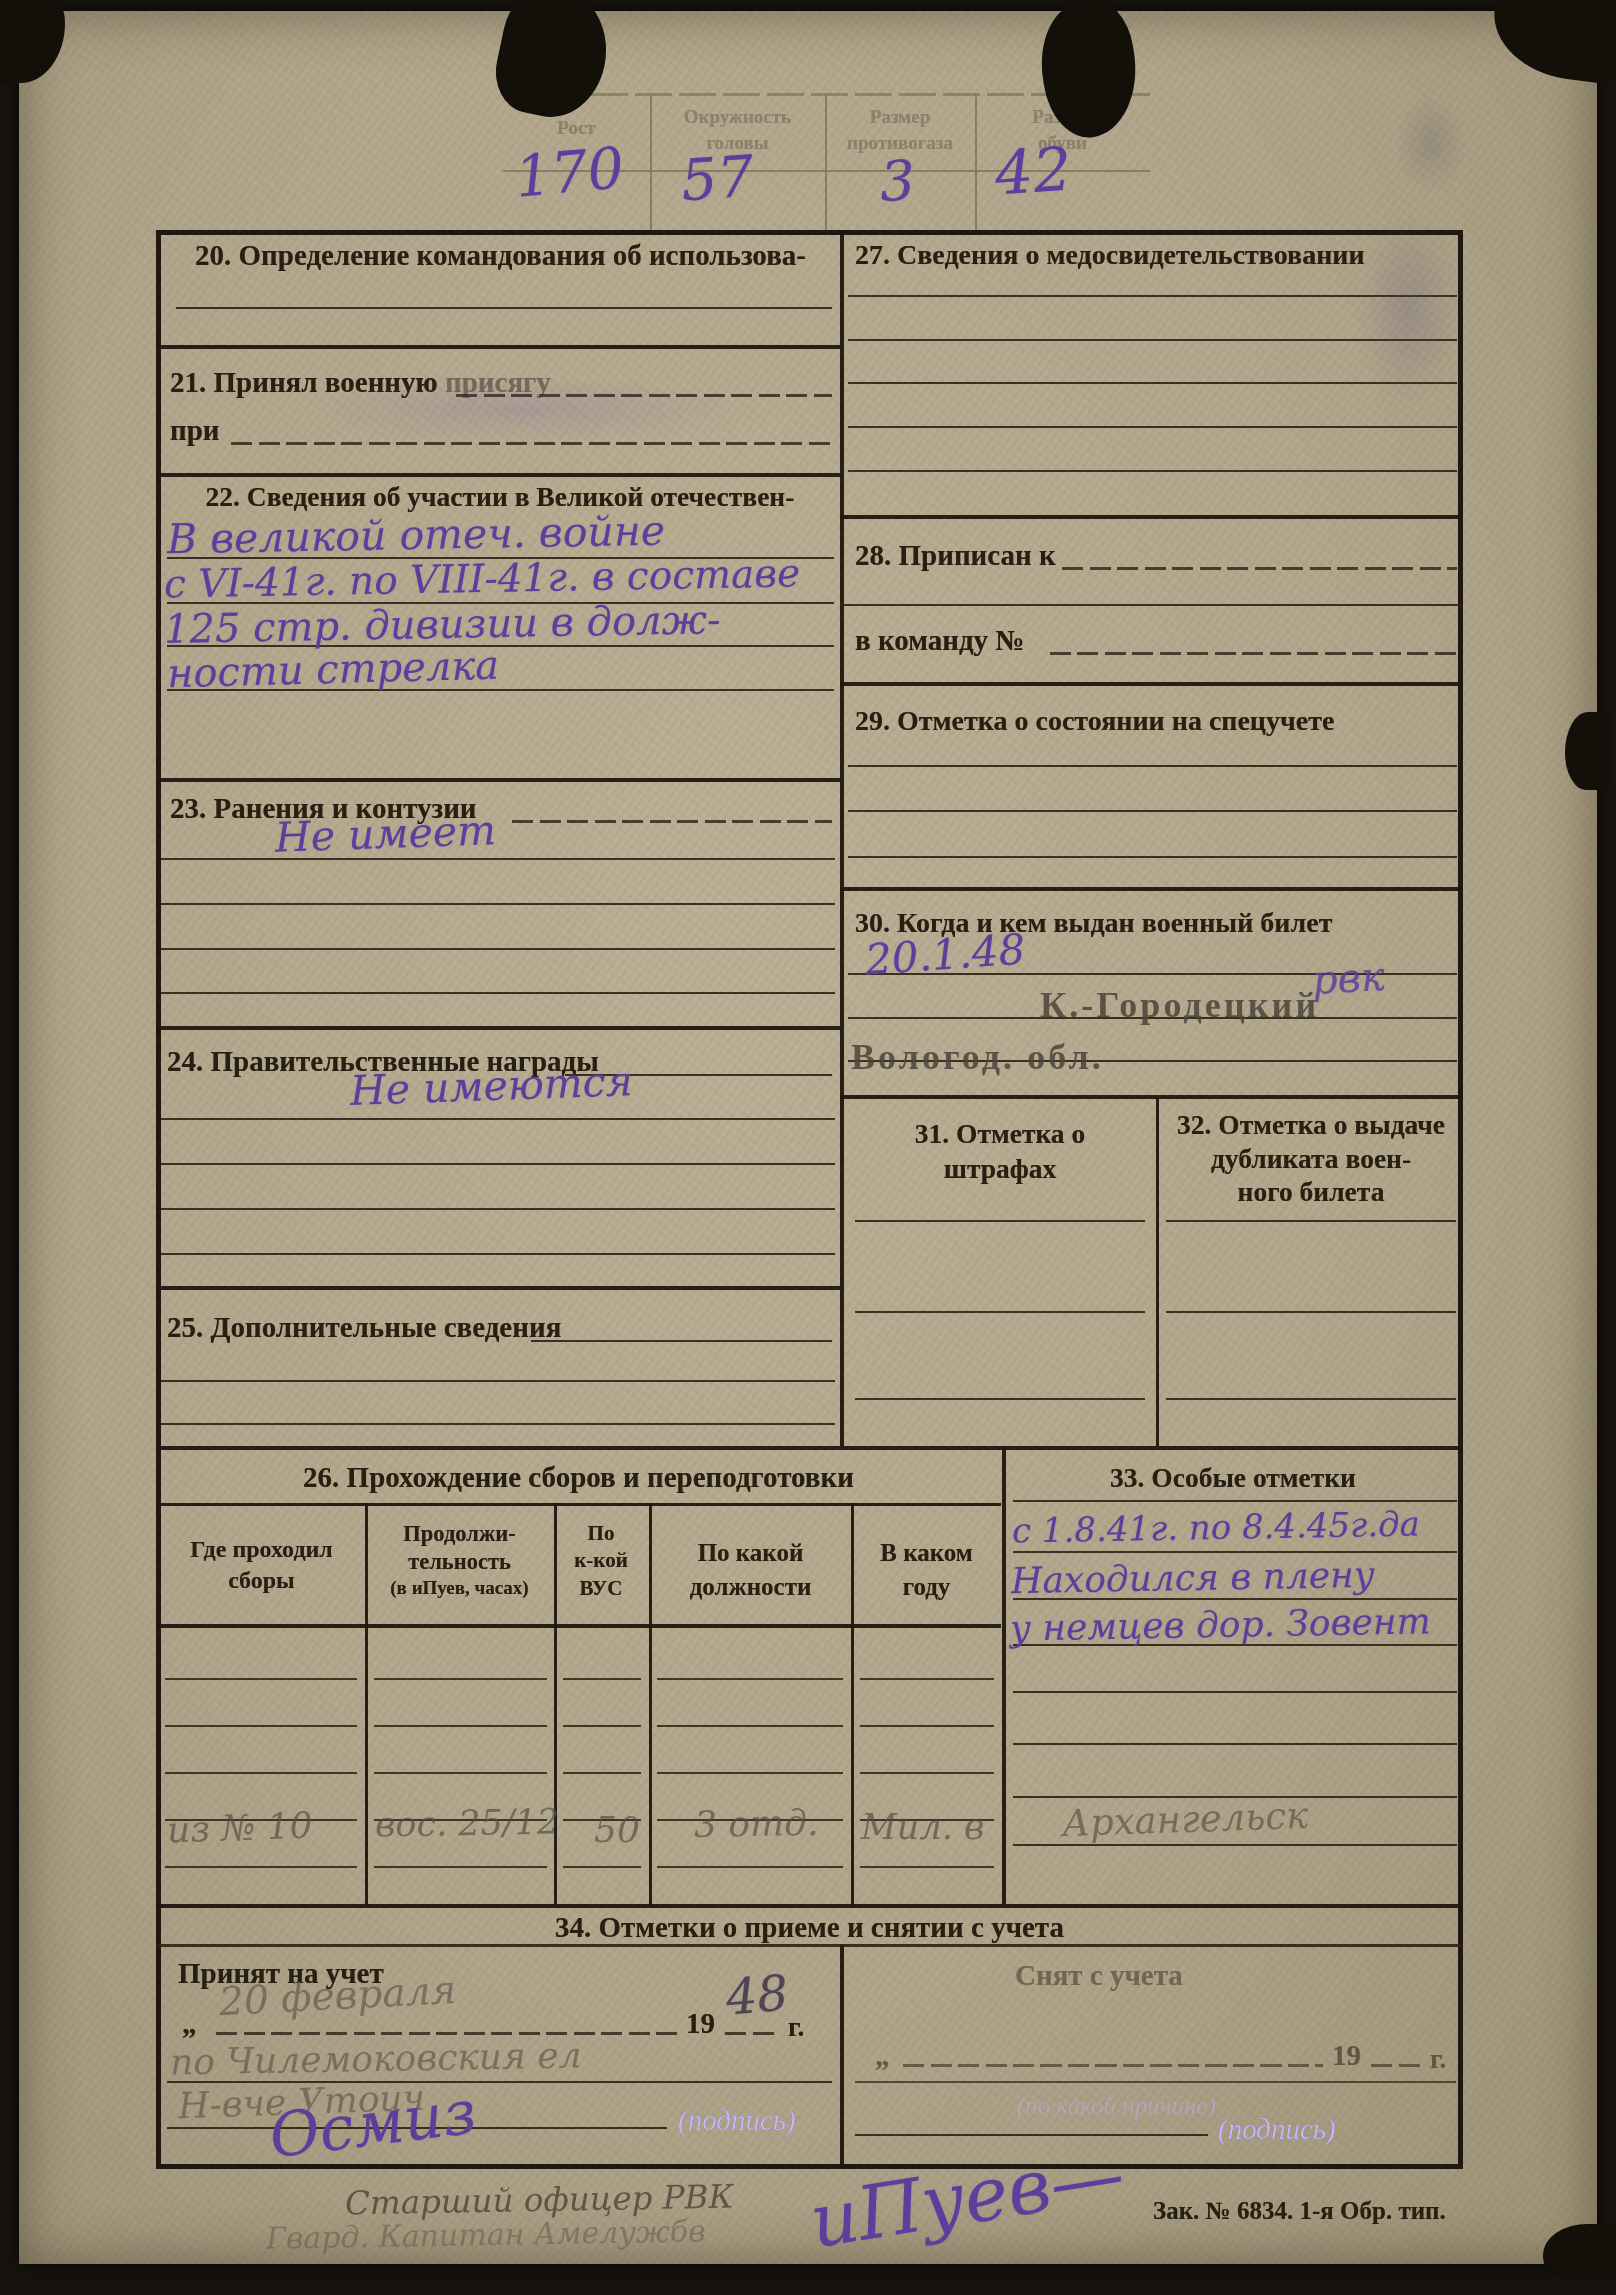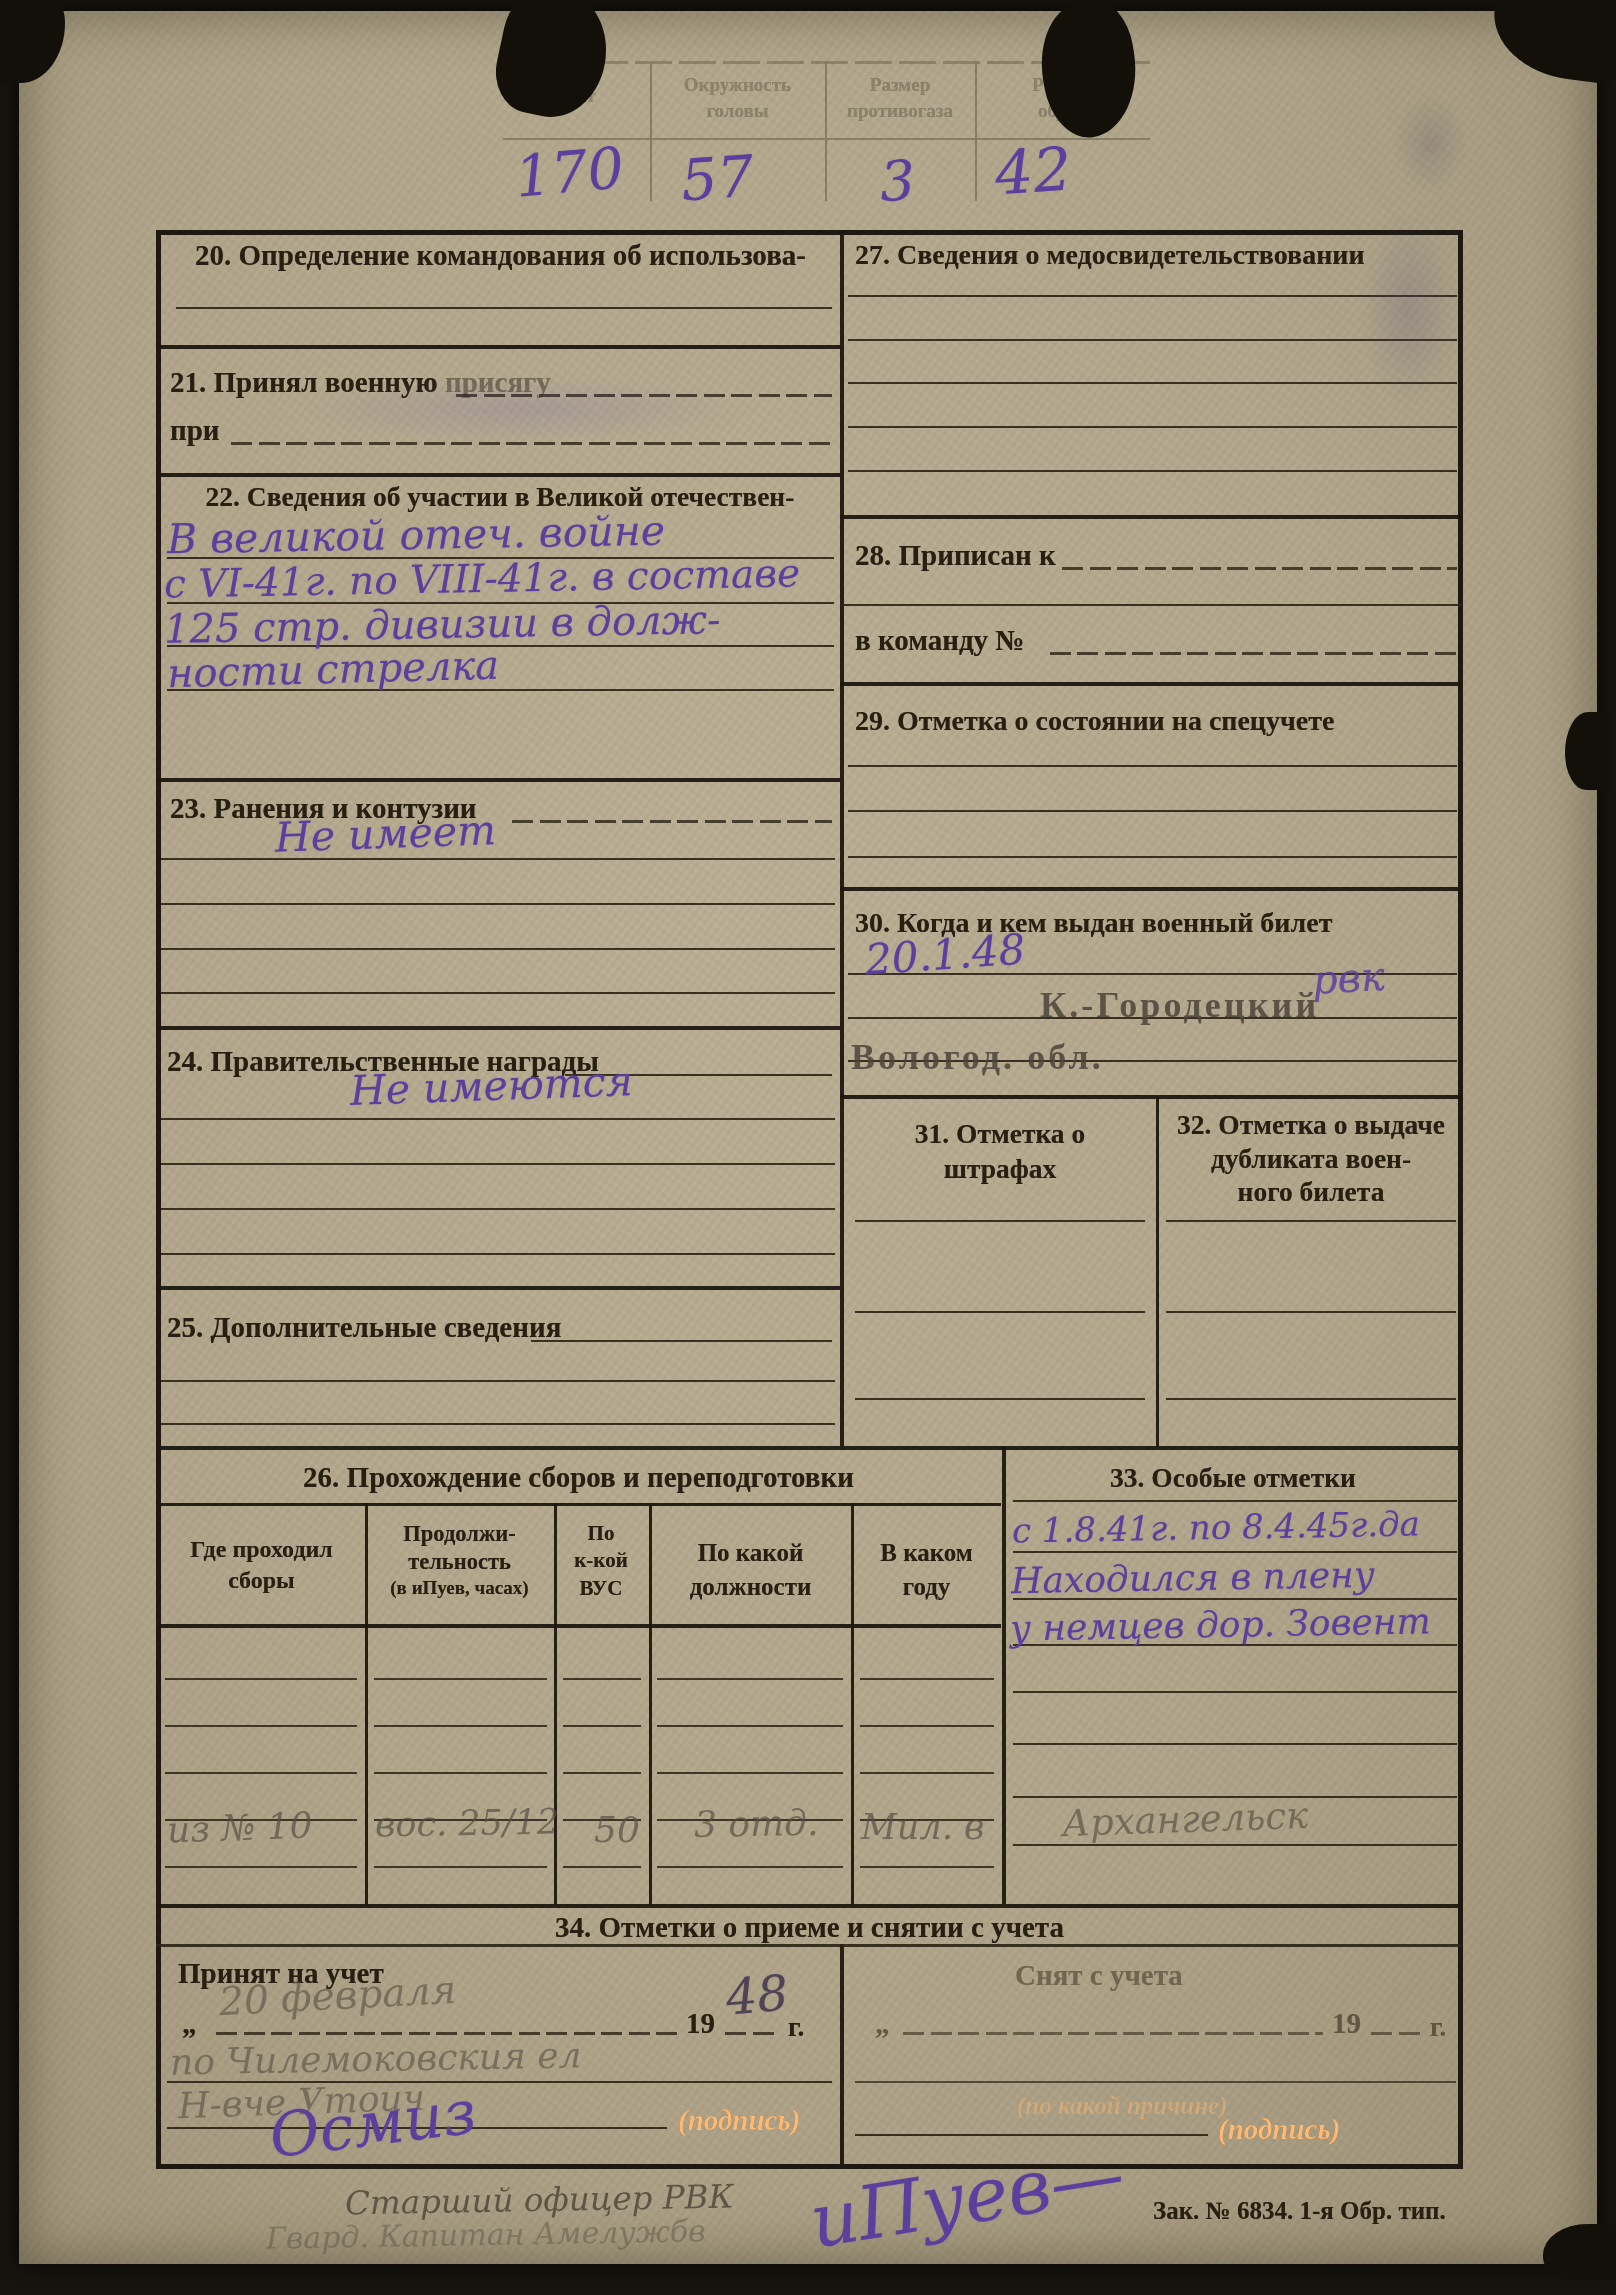--- a/index.html
+++ b/index.html
@@ -8,35 +8,35 @@
   .paper{position:absolute;left:19px;top:11.2px;width:1578px;height:2253px;
          background:radial-gradient(ellipse at 45% 40%, #bdb298 0%, #b3a88d 55%, #a2977c 92%);
          box-shadow:inset 0 0 56px rgba(40,30,15,.45), 0 0 19px rgba(0,0,0,.8);}
   .paper::after{content:"";position:absolute;inset:0;
          background:repeating-linear-gradient(37deg,rgba(120,105,80,.05) 0 4.4px,rgba(0,0,0,0) 4.4px 8.1px),
                     repeating-linear-gradient(-53deg,rgba(60,50,30,.04) 0 3.1px,rgba(0,0,0,0) 3.1px 6.9px);}
   .abs{position:absolute;}
   .print{font-family:"Liberation Serif",serif;font-weight:700;color:#281f13;white-space:nowrap;
          text-shadow:0 0 0.6px rgba(35,25,10,.55);}
   .ctr{text-align:center;white-space:normal;}
-  .icap{font-weight:700;font-style:italic;color:#fdba74;text-align:center;}
+  .icap{font-weight:400;font-style:italic;color:#c4b5fd;text-align:center;}
   .hand{font-family:"DejaVu Serif",serif;font-style:italic;color:#5b3f9d;white-space:nowrap;
         text-shadow:0 0 1.2px rgba(91,63,157,.35);}
   .pencil{font-family:"DejaVu Serif",serif;font-style:italic;color:#564f44;white-space:nowrap;}
   .stamp{font-family:"Liberation Serif",serif;font-weight:700;color:#4b443a;letter-spacing:3.1px;white-space:nowrap;opacity:.85;margin-top:28px;}
   .rule{position:absolute;height:1.9px;background:#2b2215;opacity:.9;}
   .ruleh{position:absolute;height:4.4px;background:#1e1710;opacity:.95;}
   .dashes{position:absolute;height:2.5px;opacity:.8;
           background:repeating-linear-gradient(90deg,#2b2215 0 21px,rgba(0,0,0,0) 21px 27.5px);}
   .vline{position:absolute;width:3.1px;background:#1e1710;opacity:.95;}
   .formbox{position:absolute;border:5px solid #1f1810;box-sizing:border-box;}
   .tear{position:absolute;background:#121009;z-index:6;}
   .smudge{position:absolute;z-index:5;pointer-events:none;}
   .cellrules{position:absolute;background:repeating-linear-gradient(180deg,rgba(0,0,0,0) 0 45px,#2b2215 45px 47px);opacity:.85;}
-  .fade55{opacity:.55;} .fade45{opacity:.45;} .fade7{opacity:.7;}
+  .fade55{opacity:.55;margin-top:32px;} .fade45{opacity:.45;} .fade7{opacity:.7;}
 </style>
 </head>
 <body>
 
 <div class="photo">
   <div class="paper"></div>
 
   <div class="abs fade55" style="left:503px;top:61px;width:647px;height:144px;">
     <div class="dashes" style="left:0;top:0;width:647px;background:repeating-linear-gradient(90deg,#5e553f 0 37px,rgba(0,0,0,0) 37px 44px);"></div>
     <div class="rule" style="left:0;top:77px;width:647px;background:#5e553f;"></div>

